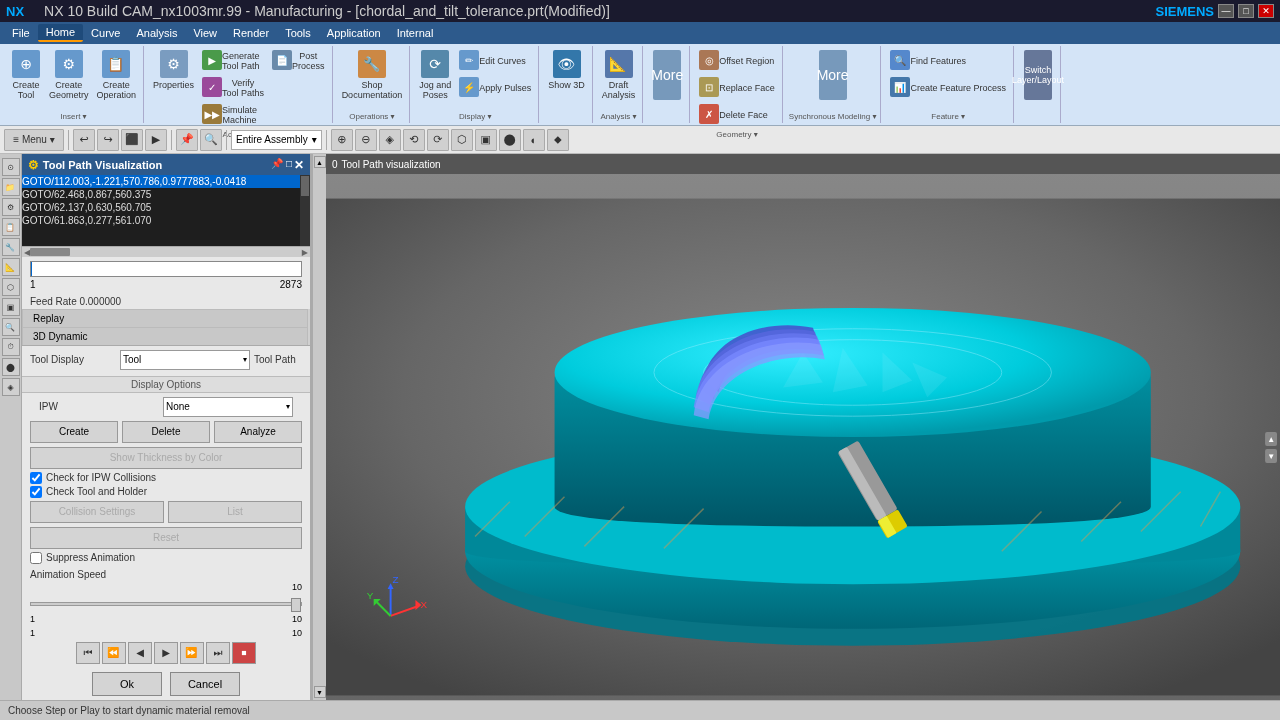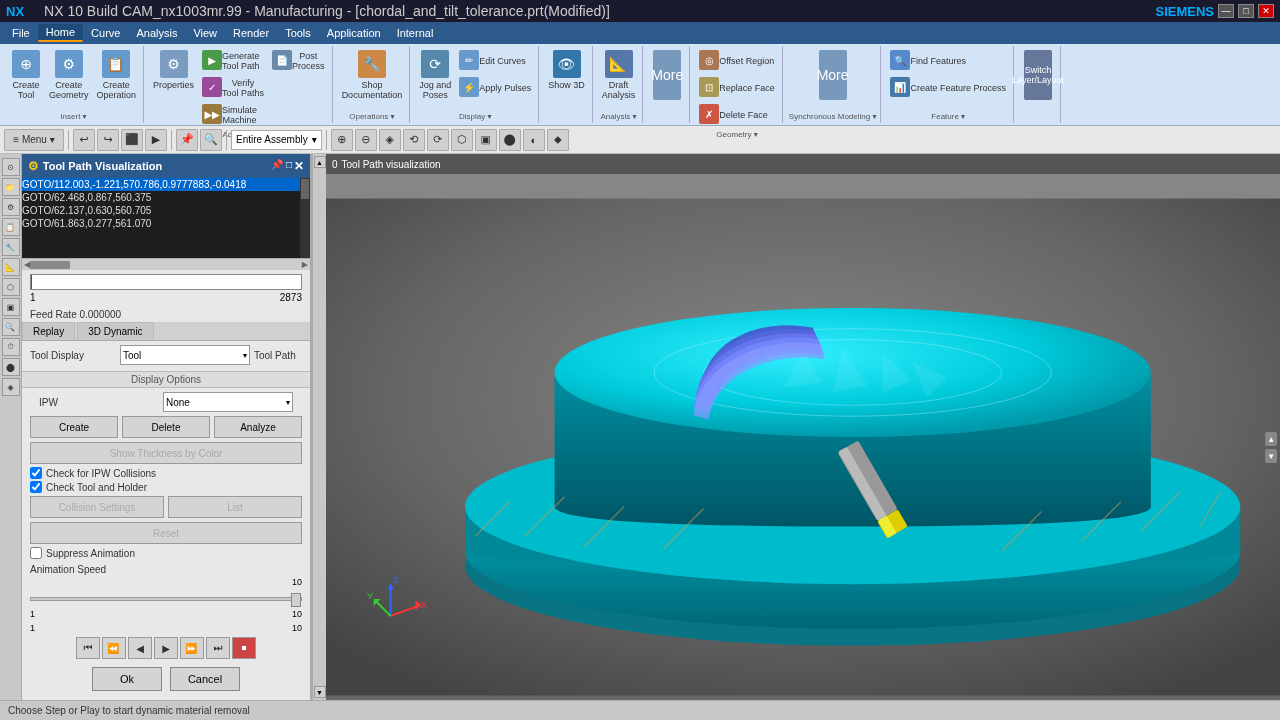--- a/index.html
+++ b/index.html
@@ -198,20 +198,21 @@
     .feed-rate {
       padding: 2px 8px;
       font-size: 10px;
       color: #333;
     }
     
     .tab-row {
       display: flex;
       background: #d0d0d0;
       border-bottom: 1px solid #aaa;
+      flex-direction: column;
     }
     .tab {
       padding: 3px 10px;
       cursor: pointer;
       border: 1px solid #bbb;
       border-bottom: none;
       background: #c8c8c8;
       font-size: 10px;
       margin-right: 2px;
     }

